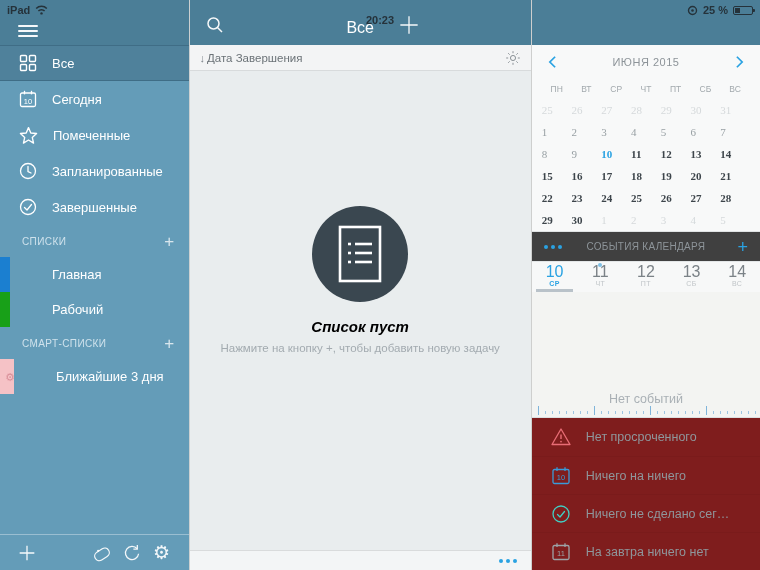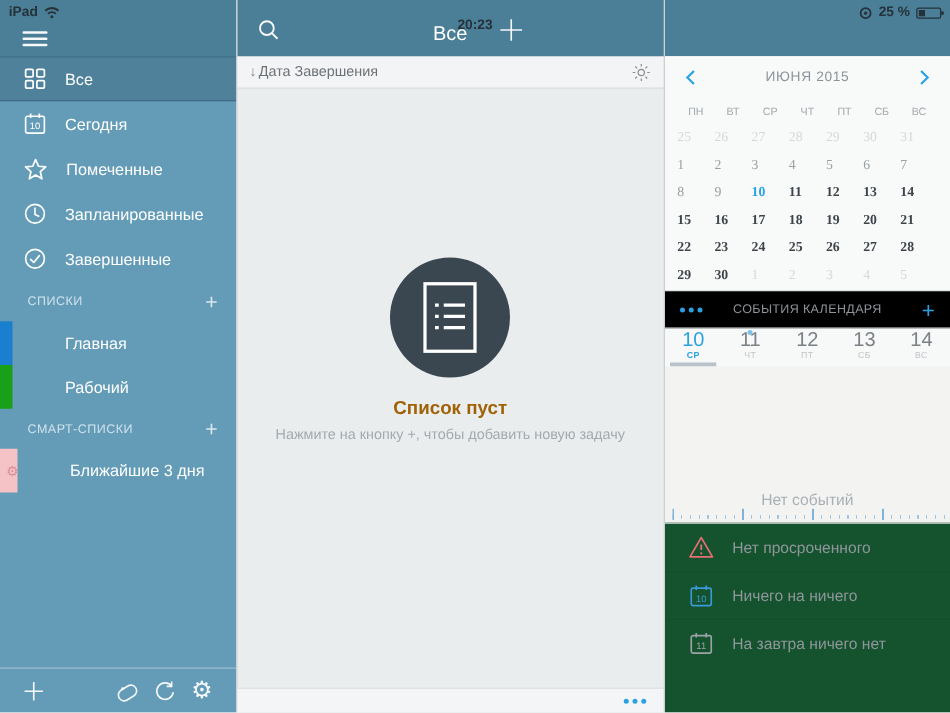--- a/index.html
+++ b/index.html
@@ -51,21 +51,21 @@
   .tasks-title { position:absolute; left:0; right:0; bottom:8px; text-align:center; color:#fff; font-size:16px; }
   .search-btn { position:absolute; left:14px; bottom:5px; cursor:pointer; }
   .header-plus { position:absolute; left:206px; bottom:3px; cursor:pointer; }
   .sort-bar { height:26px; background:#f3f4f5; border-bottom:1px solid #d8dbdc;
     display:flex; align-items:center; padding:0 10px; font-size:11.5px; color:#6b7277; }
   .sort-arrow { font-size:11px; margin-right:2px; color:#7d848a; }
   .sort-sun { margin-left:auto; display:flex; cursor:pointer; }
   .tasks-body { flex:1; display:flex; flex-direction:column; align-items:center; justify-content:center; padding-bottom:62px; }
   .empty-circle { width:96px; height:96px; border-radius:50%; background:#3a4750;
     display:flex; align-items:center; justify-content:center; }
-  .empty-title { margin-top:16px; font-size:15px; font-weight:bold; color:#a16207; }
+  .empty-title { margin-top:16px; font-size:15px; font-weight:bold; color:#000000;font-style:italic; }
   .empty-sub { margin-top:7px; font-size:11.5px; color:#a3abb0; }
   .tasks-footer { height:20px; background:#f3f5f6; border-top:1px solid #d9dbdc;
     display:flex; align-items:center; justify-content:flex-end; padding-right:14px; }
   .dots { display:flex; gap:3px; cursor:pointer; }
   .dots i { width:4px; height:4px; border-radius:2px; background:#2aa2e2; }
 
   
   .rightpane { width:231px; height:570px; display:flex; flex-direction:column;
     border-left:1px solid rgba(0,0,0,.15); background:#f3f4f2; }
   .right-header { height:45px; background:#4b7e97; }
@@ -74,42 +74,42 @@
   .month-label { font-size:11px; color:#8d9499; letter-spacing:.5px; }
   .chevron { cursor:pointer; display:flex; }
   .weekday-row, .cal-grid { display:grid; grid-template-columns:repeat(7,1fr); }
   .weekday-row { height:20px; align-items:center; }
   .weekday-row span { text-align:center; font-size:8.5px; color:#a2a9ad; }
   .cal-cell { height:22px; line-height:22px; text-align:left; font-size:11px; cursor:pointer;font-family:Liberation Serif, serif; }
   .cal-cell.out { color:#d5d9db; cursor:default; }
   .cal-cell.past { color:#98a0a4; }
   .cal-cell.today { color:#2aa2e2; font-weight:bold; }
   .cal-cell.future { color:#3d454b; font-weight:bold; }
-  .events-header { height:30px; background:#000000; border-bottom:1px solid #e4e7e8;
+  .events-header { height:30px; background:#404040; border-bottom:1px solid #e4e7e8;
     display:flex; align-items:center; padding:0 12px; position:relative; }
   .events-title { position:absolute; left:0; right:0; text-align:center; font-size:10px; color:#8d9499; letter-spacing:.3px; }
   .eh-plus { margin-left:auto; font-size:18px; font-weight:300; color:#2aa2e2; line-height:1; cursor:pointer; z-index:1; }
   .day-strip { height:30px; background:#f7f8f8; display:grid; grid-template-columns:repeat(5,1fr); }
   .ds-col { position:relative; text-align:center; padding-top:2px; cursor:pointer; }
   .ds-num { font-size:16px; font-weight:300; color:#7b8287; line-height:16px; }
   .ds-wd { font-size:7px; color:#c0c5c8; letter-spacing:.4px; }
   .ds-col.active .ds-num { color:#2aa2e2; }
   .ds-col.active .ds-wd { color:#2aa2e2; font-weight:bold; }
   .ds-underline { position:absolute; left:4px; bottom:0; width:37px; height:3px; background:#b9c2c9; }
   .ds-dot { position:absolute; top:1px; left:50%; margin-left:-2px; width:4px; height:4px; border-radius:2px; background:#7fc0e6; }
   .events-body { height:114px; background:#f3f4f2; display:flex; align-items:flex-end; justify-content:center; padding-top:26px; }
   .no-events { font-size:12.5px; color:#a9b0b5; }
   .ruler { height:11px; background-color:#f3f4f2;
     background-image:
       repeating-linear-gradient(90deg, #7fb4da 0 1px, transparent 1px 56px),
       repeating-linear-gradient(90deg, #9cc4e2 0 1px, transparent 1px 7px);
     background-size:100% 9px, 100% 3px;
     background-position:6px 0, 6px 5px;
     background-repeat:no-repeat; }
-  .summary { flex:1; background:#14532d; border-top:1px solid #dcdfe0; display:flex; flex-direction:column; }
+  .summary { flex:1; background:#7f1d1d; border-top:1px solid #dcdfe0; display:flex; flex-direction:column;justify-content:space-between; }
   .sum-item { height:38px; display:flex; align-items:center; gap:14px; padding-left:18px; font-size:12.5px; color:#8f969b; }
   .sum-item + .sum-item { border-top:1px solid rgba(0,0,0,.04); }
 </style>
 </head>
 <body>
 
 <div class="app">
 
   <div class="status-bar">
     <div class="sb-left">
@@ -426,20 +426,27 @@
             <rect x="3" y="4.5" width="16" height="14" rx="1.5"></rect>
             <line x1="7" y1="2.3" x2="7" y2="6"></line>
               <line x1="15" y1="2.3" x2="15" y2="6"></line>
           </g>
           <text x="11" y="15.4" text-anchor="middle" font-size="7.5" fill="#3a9ad8" font-family="Liberation Sans, sans-serif">10</text>
         </svg>
         <span>Ничего на ничего</span>
       </div>
       <div class="sum-item">
         <svg width="22" height="22" viewBox="0 0 22 22">
+          <circle cx="11" cy="11" r="8" fill="none" stroke="#41cfc4" stroke-width="1.3"></circle>
+          <polyline points="7.5,11.5 10,14 14.5,8.5" fill="none" stroke="#41cfc4" stroke-width="1.3" stroke-linecap="round" stroke-linejoin="round"></polyline>
+        </svg>
+        <span>Ничего не сделано сег…</span>
+      </div>
+      <div class="sum-item">
+        <svg width="22" height="22" viewBox="0 0 22 22">
           <g fill="none" stroke="#9da3a7" stroke-width="1.3">
             <rect x="3" y="4.5" width="16" height="14" rx="1.5"></rect>
             <line x1="7" y1="2.3" x2="7" y2="6"></line>
               <line x1="15" y1="2.3" x2="15" y2="6"></line>
           </g>
           <text x="11" y="15.4" text-anchor="middle" font-size="7.5" fill="#9da3a7" font-family="Liberation Sans, sans-serif">11</text>
         </svg>
         <span>На завтра ничего нет</span>
       </div>
     </div>

